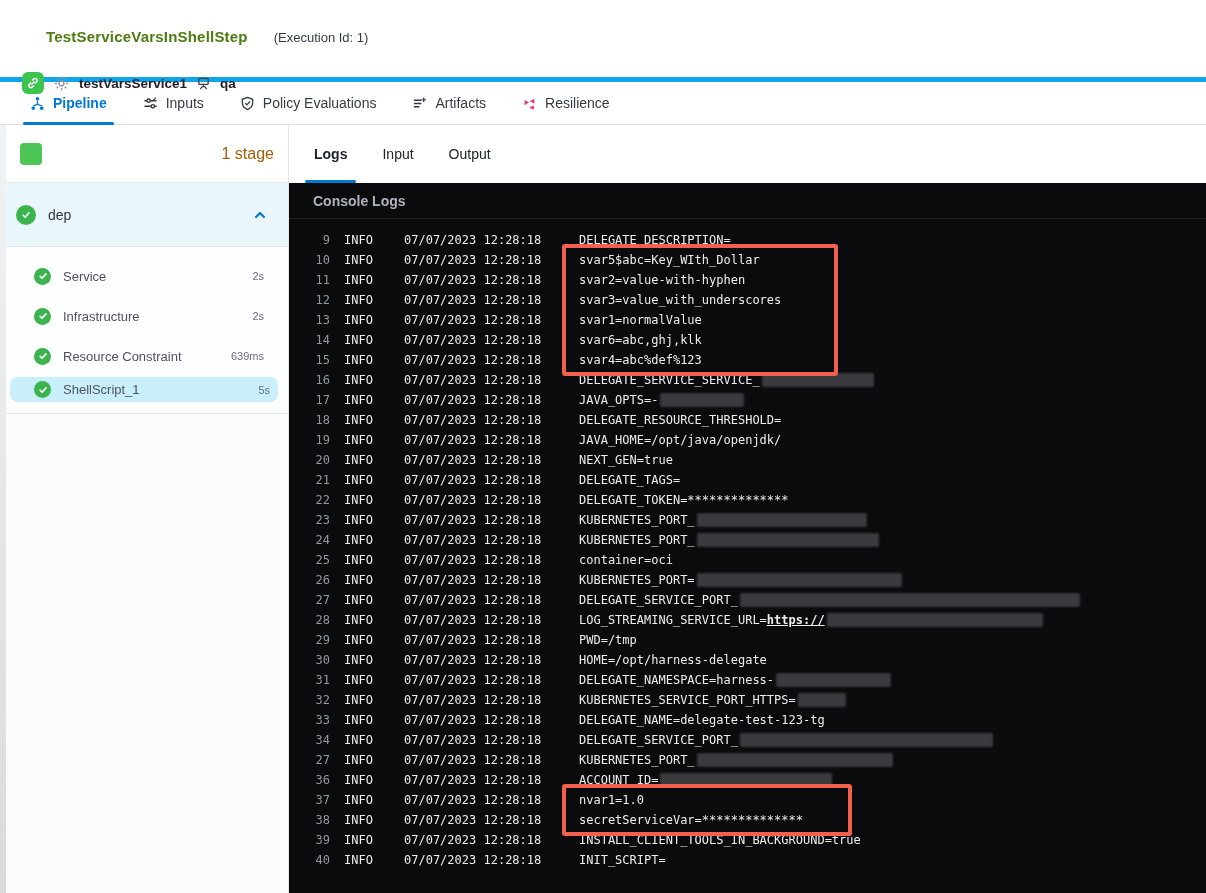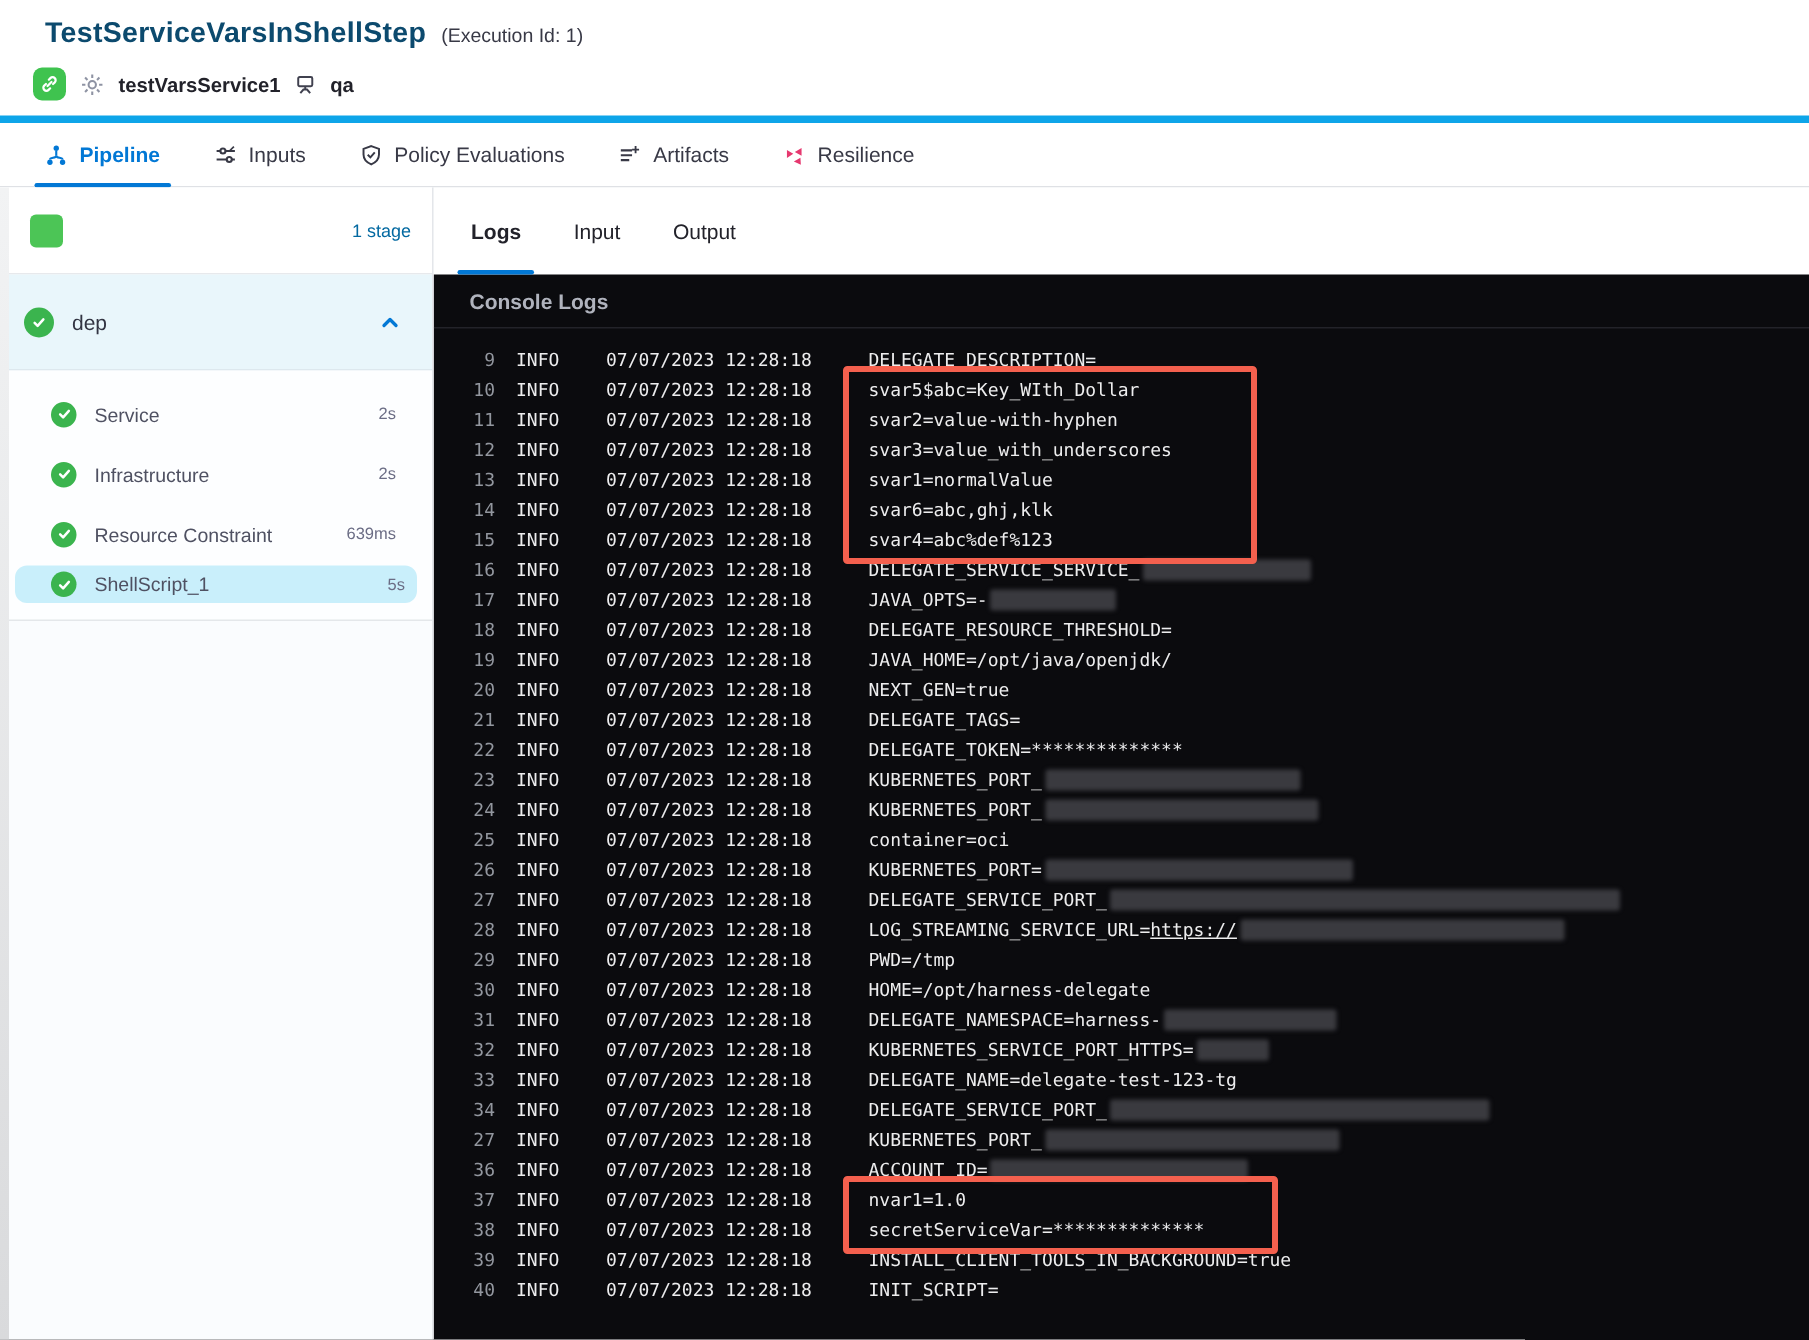--- a/index.html
+++ b/index.html
@@ -4,41 +4,41 @@
 <style>
   * { box-sizing: border-box; }
   html,body { margin:0; padding:0; }
   body {
     width:1206px; height:893px; overflow:hidden; position:relative;
     background:#ffffff; font-family:"Liberation Sans", sans-serif; color:#22222a;
   }
   
   .top { height:77px; padding:12px 0 0 30px; }
   .title-row { display:flex; align-items:baseline; gap:10px; }
-  .title-row h1 { margin:0; font-size:19px; color:#0c4a6e; letter-spacing:.2px; }
+  .title-row h1 { margin:16px; font-size:15px; color:#4d7c0f; letter-spacing:.2px; }
   .exec-id { font-size:13px; color:#383946; }
   .meta-row { display:flex; align-items:center; gap:9px; margin-top:11px; margin-left:-8px; font-size:13.5px; color:#22222a; }
   .micon { display:inline-flex; align-items:center; justify-content:center; }
   .green-badge { width:22px; height:22px; border-radius:6px; background:#3fc34f; }
   .meta-name { font-weight:600; color:#22222a; cursor:pointer; }
   
   .main-tabs { height:48px; border-top:5px solid #0ea5e9; border-bottom:1px solid #dfe1e5;
     display:flex; align-items:stretch; padding-left:30px; gap:36px; }
   .tab { display:flex; align-items:center; gap:8px; font-size:14px; color:#383946; position:relative; cursor:pointer; }
   .tab .ticon { display:inline-flex; align-items:center; }
   .tab.active { color:#0278d5; font-weight:bold; }
   .tab.active::after { content:""; position:absolute; left:-7px; right:-7px; bottom:-1px; height:3px; background:#0278d5; border-radius:2px; }
   
   .content { display:flex; height:768px; }
   .sidebar { width:289px; flex:0 0 289px; border-right:1px solid #e4e6ea; display:flex; flex-direction:column; position:relative; background:#fbfdfe; }
   .sidebar::before { content:""; position:absolute; left:0; top:0; bottom:0; width:6px;
     background:linear-gradient(#f2f3f4,#d9dadc); z-index:3; }
   .stage-head { height:58px; background:#ffffff; border-bottom:1px solid #e7e9ec; display:flex; align-items:center; padding:0 14px 0 20px; }
   .stage-square { width:22px; height:22px; border-radius:4px; background:#4cc556; cursor:pointer; }
-  .stage-count { margin-left:auto; font-size:12px; color:#0369a1; }
+  .stage-count { margin-left:auto; font-size:16px; color:#a16207; }
   .group-row { height:64px; background:#e9f6fb; border-bottom:1px solid #dde8ee; display:flex; align-items:center; padding:0 20px 0 16px; gap:12px; cursor:pointer; }
   .check { width:20px; height:20px; border-radius:50%; background:#3bb44e; display:inline-flex; align-items:center; justify-content:center; flex:0 0 auto; }
   .group-label { font-size:14px; color:#333543; }
   .chev { margin-left:auto; display:inline-flex; }
   .steps { padding:9px 0 10px 0; background:#fdfeff; border-bottom:1px solid #e4e7ea; }
   .step { height:40px; display:flex; align-items:center; gap:12px; padding:0 24px 0 34px; font-size:13px; color:#4f5162; cursor:pointer; }
   .step .check { width:17px; height:17px; }
   .step .dur { margin-left:auto; font-size:11px; color:#6b6d85; }
   .step.selected { background:#c9effb; border-radius:8px; margin:1px 10px; padding:0 8px 0 24px; height:25px; }
   .sidebar-rest { flex:1; background:#fafcfe; }
@@ -50,21 +50,21 @@
   .log-tab.active::after { content:""; position:absolute; left:0; right:0; bottom:0; height:3px; background:#0278d5; border-radius:2px; }
   .console { flex:1; background:#0b0b0e; overflow:hidden; }
   .console-head { height:36px; border-bottom:1px solid #232329; display:flex; align-items:center; padding-left:24px; color:#b0b3bd; font-weight:bold; font-size:14px; }
   .log-rows { position:relative; padding-top:11px; font-family:"DejaVu Sans Mono", monospace; font-size:12px; }
   .lrow { height:20px; display:flex; align-items:center; color:#ededee; white-space:pre; }
   .lnum { flex:0 0 41px; text-align:right; color:#93979f; }
   .llevel { flex:0 0 60px; margin-left:14px; }
   .lts { flex:0 0 175px; }
   .lmsg { flex:1; display:flex; align-items:center; min-width:0;text-align:center; }
   .redact { display:inline-block; height:14px; background:#3a3a3f; border-radius:2px; filter:blur(1.3px); margin-left:2px; }
-  .llink { text-decoration:underline; cursor:pointer; }
+  .llink { text-decoration:underline; cursor:pointer;font-weight:bold; }
   .hlbox { position:absolute; border:4px solid #f4604e; border-radius:3px; pointer-events:none; }
 </style>
 </head>
 <body>
 
 <div class="page">
 
   <header class="top">
     <div class="title-row">
       <h1>TestServiceVarsInShellStep</h1>

